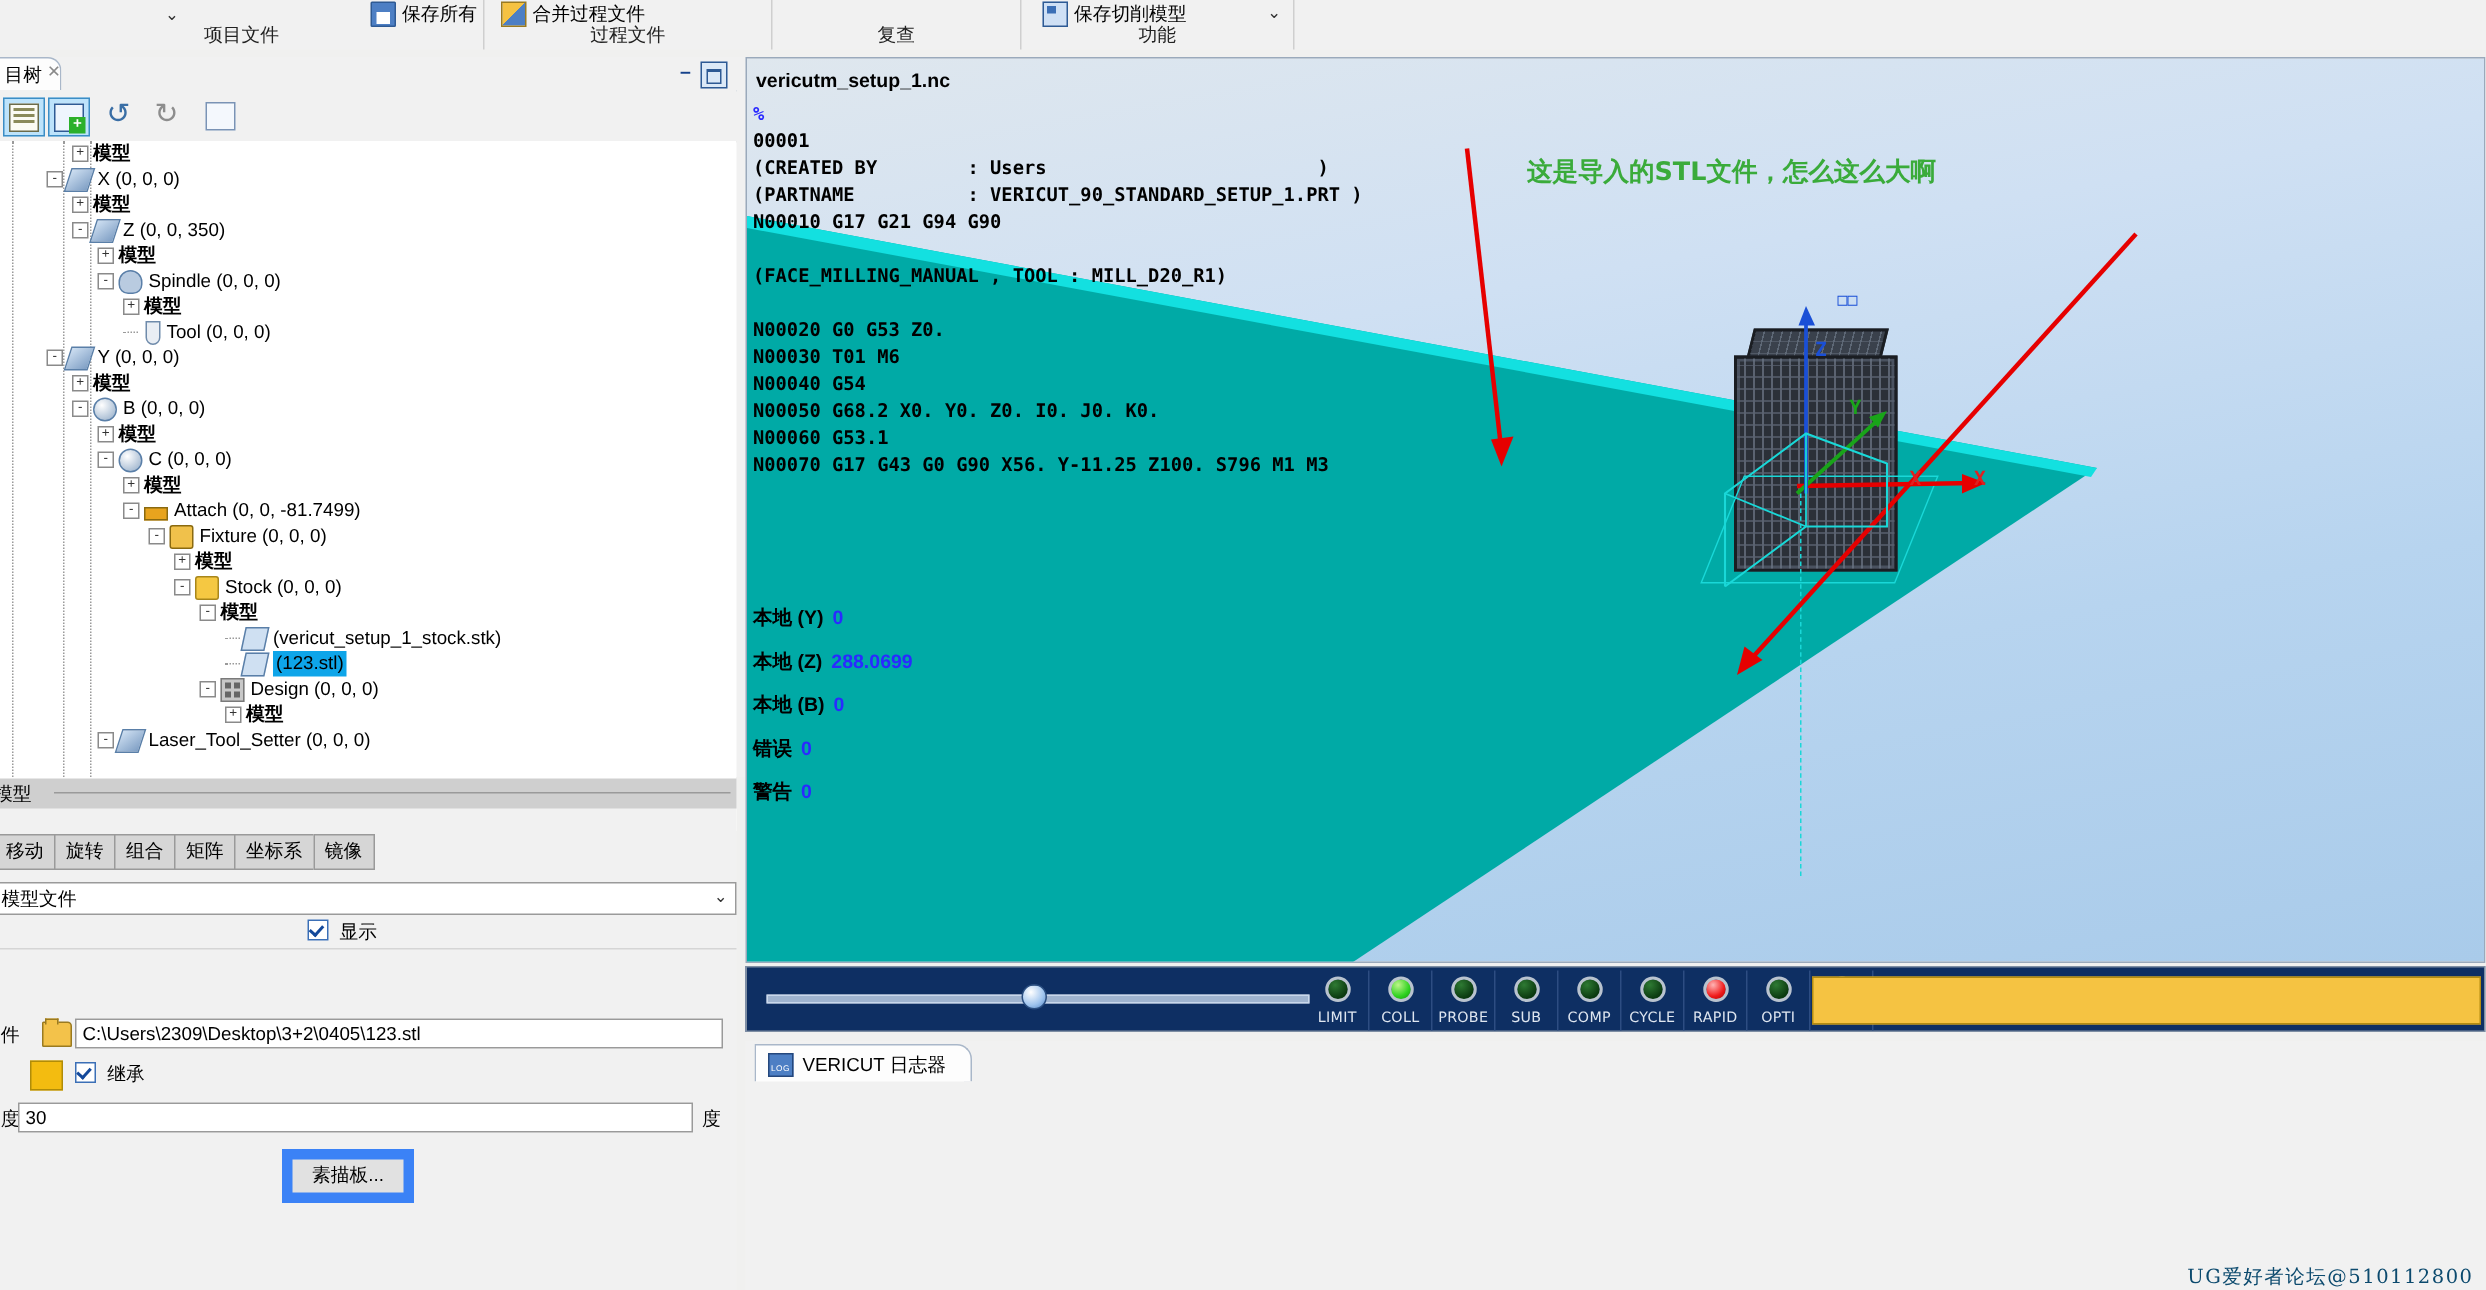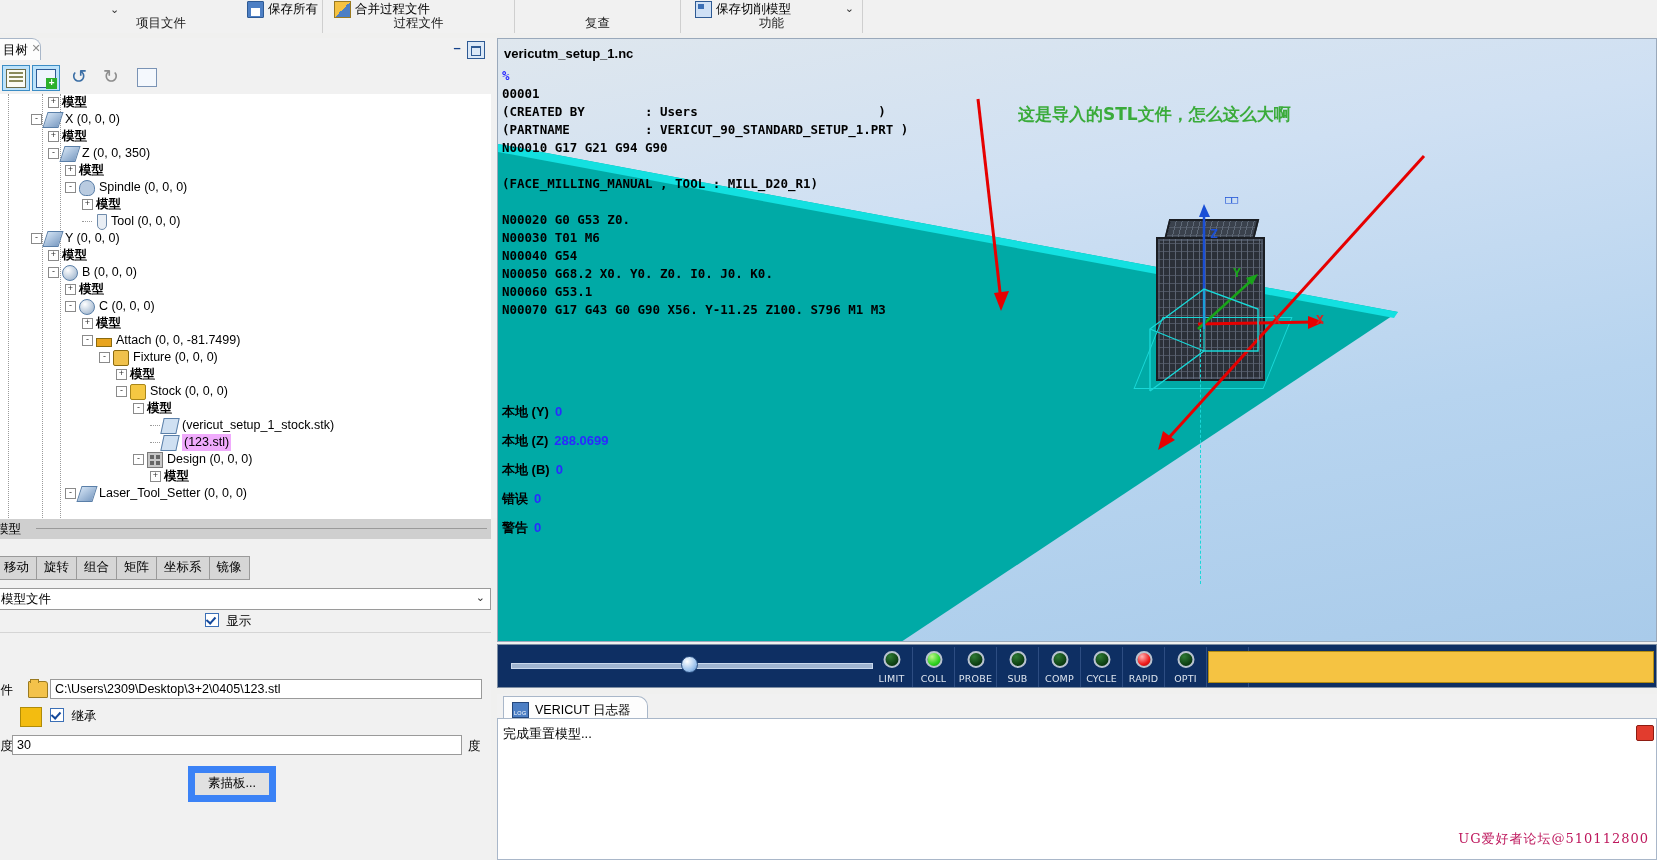--- a/index.html
+++ b/index.html
@@ -50,21 +50,21 @@
   .ni-axis{background:linear-gradient(135deg,#cfe0f2,#7e9ec4);border:1px solid #5a7fa8;transform:skewX(-18deg);}
   .ni-spindle{background:#b9cbe0;border:1px solid #5a7fa8;border-radius:50% 50% 40% 40%;}
   .ni-tool{background:#e9eef4;border:1px solid #6f8bab;border-radius:0 0 6px 6px;width:8px;margin-left:3px;}
   .ni-rot{background:radial-gradient(circle at 35% 30%,#fff,#8fa9c6);border:1px solid #5a7fa8;border-radius:50%;}
   .ni-attach{background:#e8a41e;border:1px solid #8a6a10;height:7px;margin-top:4px;}
   .ni-fixture{background:#f0c14b;border:1px solid #8a6a10;border-radius:2px;}
   .ni-stock{background:#f5c842;border:1px solid #a8861a;border-radius:2px 2px 2px 2px;}
   .ni-model{background:#cfe0f2;border:1px solid #5a7fa8;transform:skewX(-12deg);}
   .ni-design{background:#c8c8c8;border:1px solid #7a7a7a;}
   .ni-design:after{content:"";position:absolute;left:2px;top:2px;width:4px;height:4px;background:#666;box-shadow:6px 0 0 #666,0 6px 0 #666,6px 6px 0 #666;}
-  .sel{background:#f0abfc;color:#000;padding:0 2px;}
+  .sel{background:#0ea5e9;color:#000;padding:0 2px;}
   .vline{position:absolute;width:0;border-left:1px dotted #9a9a9a;}
   
   #lowpanel{position:absolute;left:0;top:518px;width:491px;height:342px;background:#f1f1f1;}
   #grpbar{position:absolute;left:0;top:0;width:491px;height:20px;background:#cfcfcf;border-top:1px solid #fff;}
   #grpbar .lbl{position:absolute;left:-4px;top:2px;font-size:12.5px;}
   #grpbar .rule{position:absolute;left:36px;right:4px;top:9px;border-top:1px solid #9a9a9a;}
   #btnrow{position:absolute;left:-4px;top:38px;height:22px;display:flex;}
   .mbtn{height:22px;padding:0 7px;background:#d6d6d6;border:1px solid #9a9a9a;border-right:none;font-size:12.5px;line-height:20px;color:#000;}
   .mbtn:last-child{border-right:1px solid #9a9a9a;}
   #combo{position:absolute;left:-6px;top:70px;width:495px;height:20px;background:#fff;border:1px solid #9a9a9a;}
@@ -131,21 +131,21 @@
   .b-red{background:radial-gradient(circle at 35% 28%,#ffb4b4,#f01a1a 60%,#9c0606);}
   #progress{position:absolute;left:710px;top:6px;width:444px;height:30px;background:#f5c342;border:1px solid #b28b10;}
   
   #logwin{position:absolute;left:497px;top:694px;width:1160px;height:166px;background:#f1f1f1;}
   #logtab{position:absolute;left:6px;top:2px;height:22px;padding:2px 16px 0 8px;background:#fdfdfd;border:1px solid #a9b7c9;border-bottom:none;border-radius:0 10px 0 0;font-size:12.5px;line-height:20px;display:flex;align-items:center;gap:6px;}
   #logicon{width:15px;height:14px;background:#4d7fc4;border:1px solid #24477c;position:relative;}
   #logicon:after{content:"LOG";position:absolute;left:1px;top:0;font-size:5.5px;color:#fff;letter-spacing:.3px;}
   #logbody{position:absolute;left:0;top:24px;width:1160px;height:142px;background:#fff;border:1px solid #a9b7c9;box-sizing:border-box;}
   #logmsg{position:absolute;left:5px;top:6px;font-size:13px;}
   #scrollicon{position:absolute;right:2px;top:6px;width:16px;height:14px;background:#e23c2e;border:1px solid #8e1c12;border-radius:2px;}
-  #watermark{position:absolute;right:8px;bottom:12px;font-size:13px;color:#be185d;font-family:"DejaVu Serif",serif;letter-spacing:1px;}
+  #watermark{position:absolute;right:8px;bottom:0;font-size:13px;color:#0c4a6e;font-family:"DejaVu Serif",serif;letter-spacing:1px;}
 </style>
 </head>
 <body>
 
 <div id="ribbon">
   <div class="rib-group" style="left:0;width:323px;">
     <div class="chev" style="position:absolute;left:110px;top:3px;">⌄</div>
     <div class="rib-cmd" style="left:247px;top:0px;">
       <span class="ico16 ico-save"></span>
       <span>保存所有</span>
@@ -489,19 +489,15 @@
       </div>
     </div>
   <div id="progress"></div>
 </div>
 
 <div id="logwin">
   <div id="logtab">
     <span id="logicon"></span>
     <span>VERICUT 日志器</span>
   </div>
-  <div id="logbody">
-    <div id="logmsg">完成重置模型...</div>
-    <div id="scrollicon"></div>
-  </div>
 </div>
 
 <div id="watermark">UG爱好者论坛@510112800</div>
 
 </body></html>

